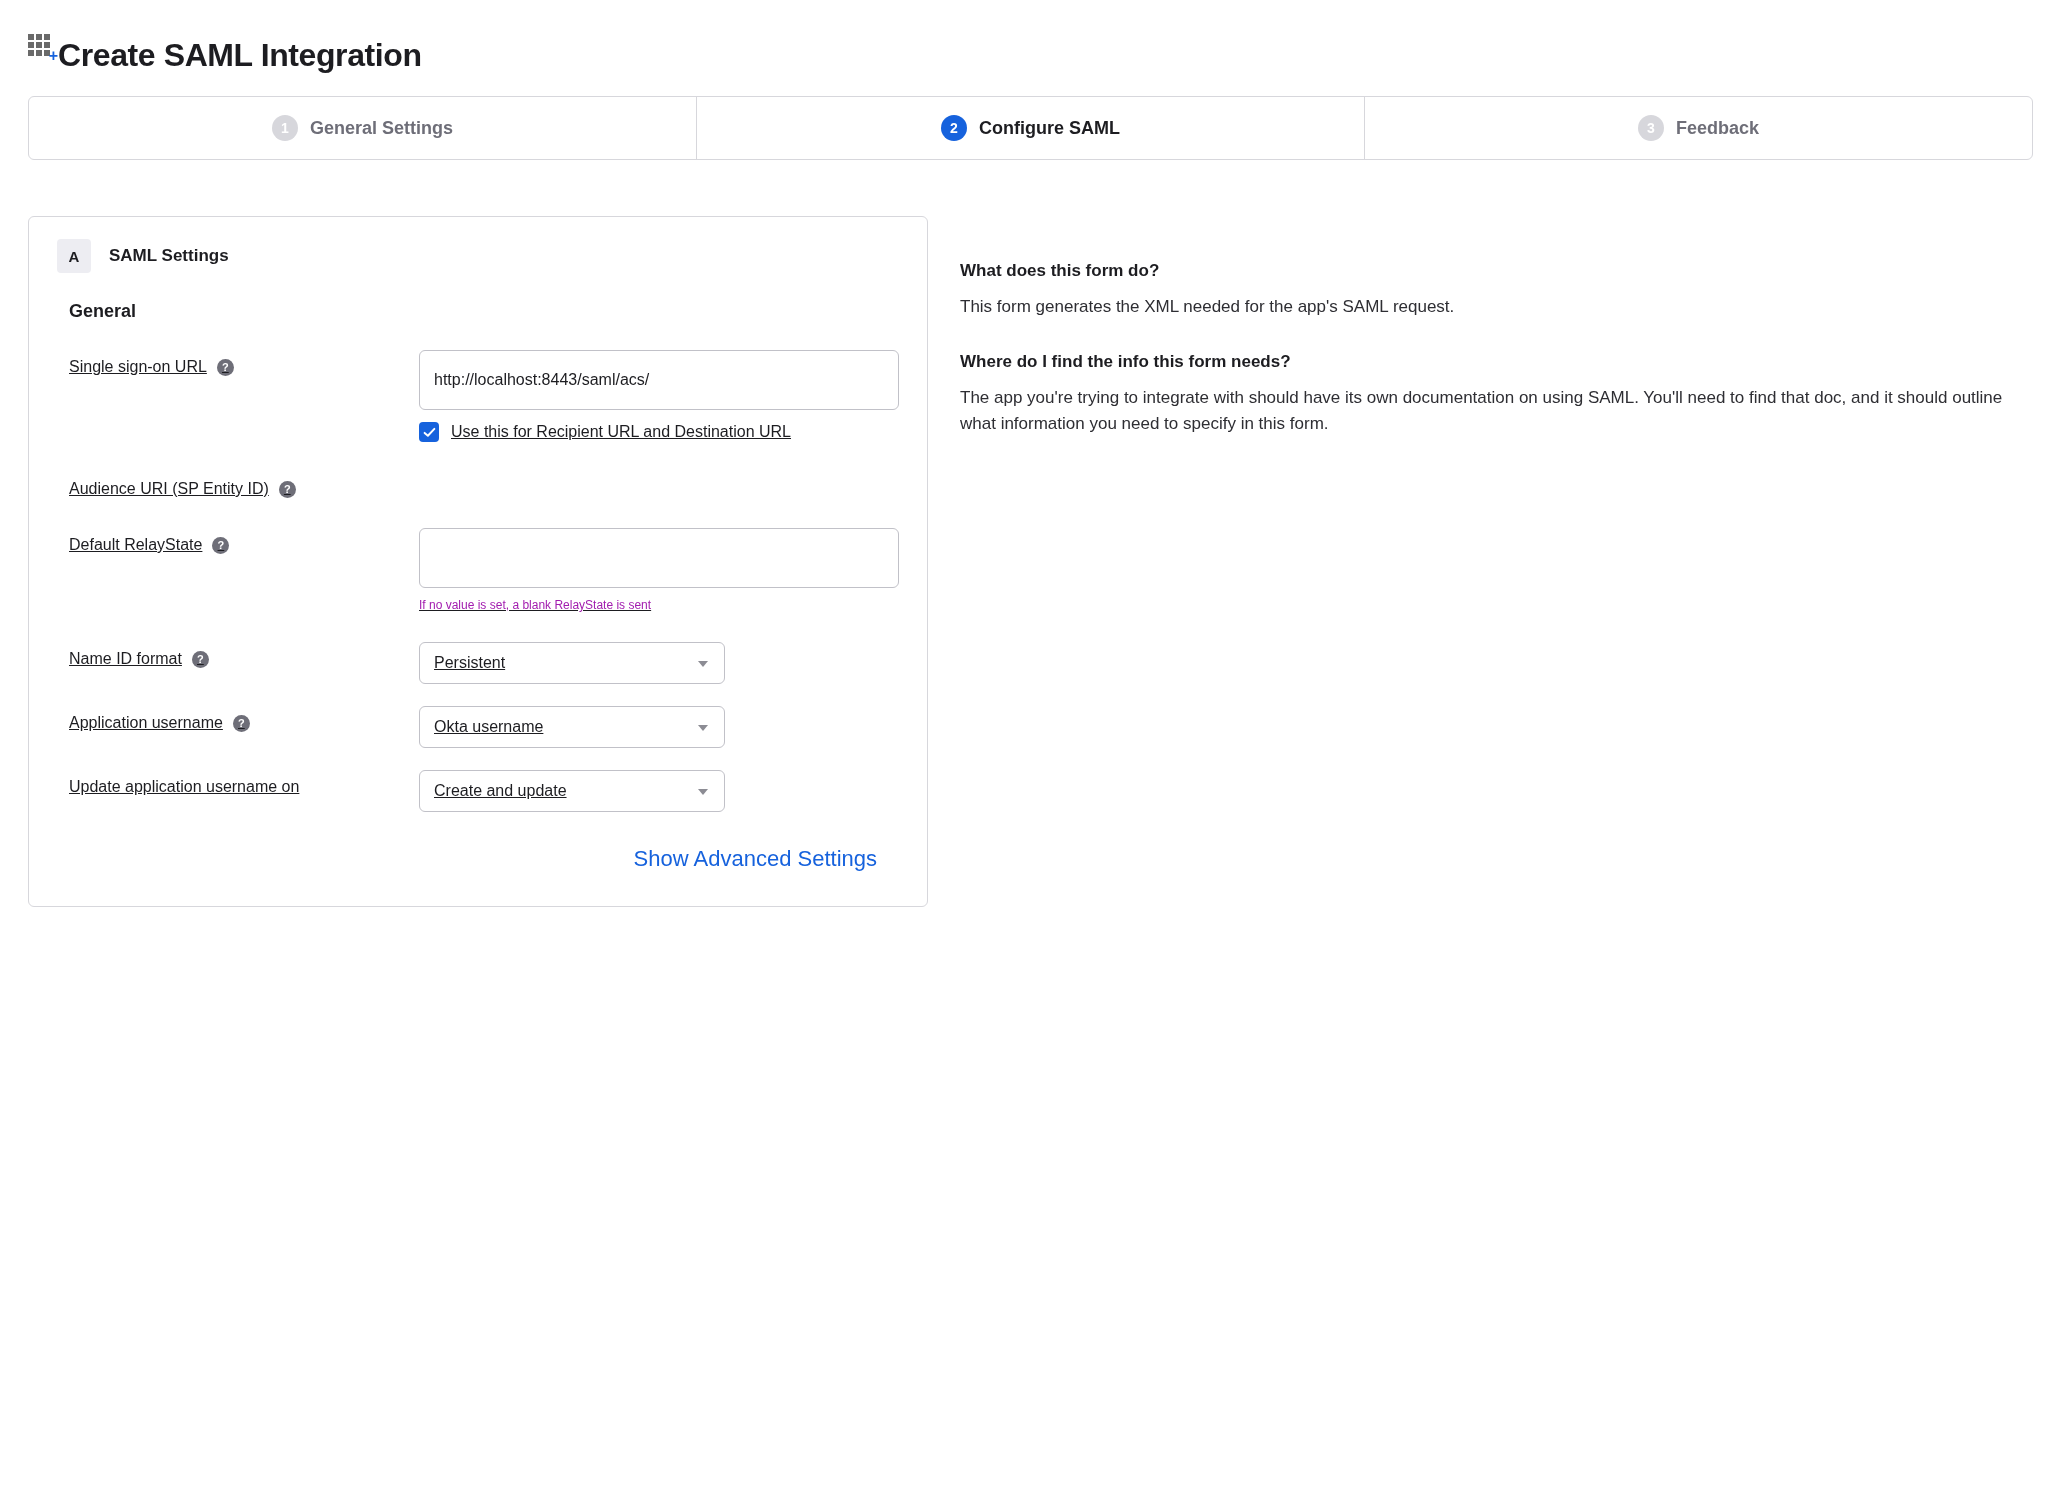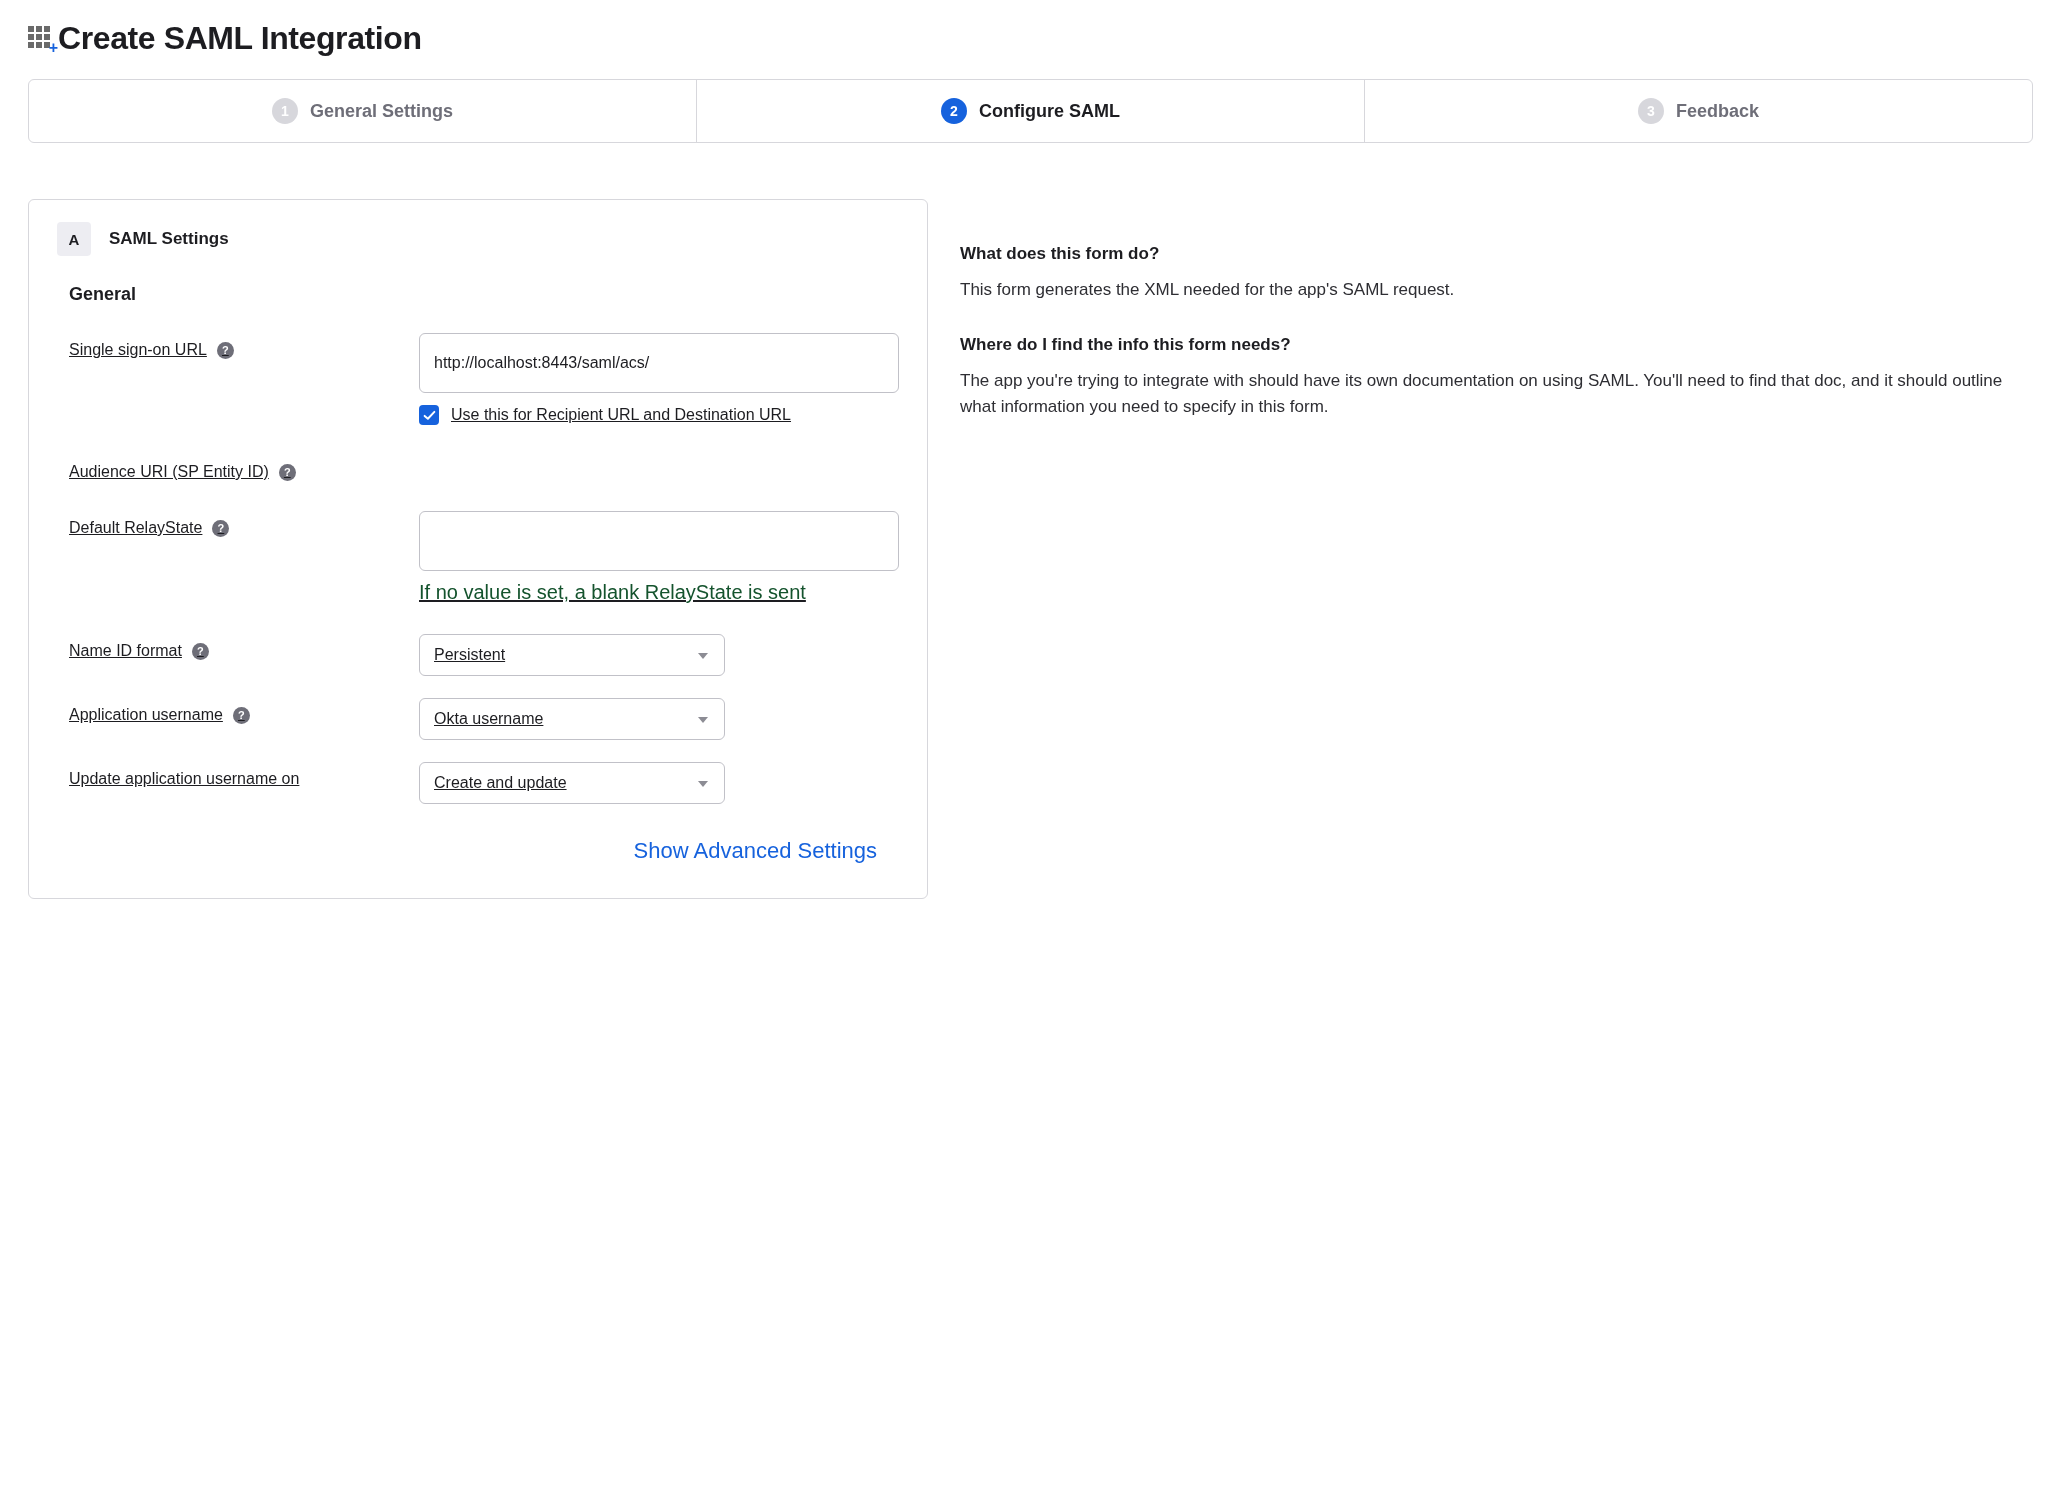--- a/index.html
+++ b/index.html
@@ -38,20 +38,21 @@
     bottom: -4px;
     color: #1662dd;
     font-weight: 900;
     font-size: 16px;
     line-height: 1;
   }
   .page-title {
     font-size: 32px;
     font-weight: 600;
     letter-spacing: -0.4px;
+    margin-top: 17px;
   }
   .steps {
     display: flex;
     border: 1px solid #d7d7dc;
     border-radius: 6px;
     overflow: hidden;
   }
   .step {
     flex: 1;
     display: flex;
@@ -173,22 +174,22 @@
     border-radius: 4px;
     background: #1662dd;
     display: flex;
     align-items: center;
     justify-content: center;
     cursor: pointer;
   }
   .checkbox svg { width: 13px; height: 13px; }
   .hint-text {
     margin-top: 10px;
-    color: #14532d;
-    font-size: 20px;
+    color: #a21caf;
+    font-size: 12px;
   }
   .select-box {
     position: relative;
     width: 306px;
     border: 1px solid #c1c1c8;
     border-radius: 6px;
     padding: 11px 40px 11px 14px;
     font-size: 16px;
     cursor: pointer;
     background: #fff;

